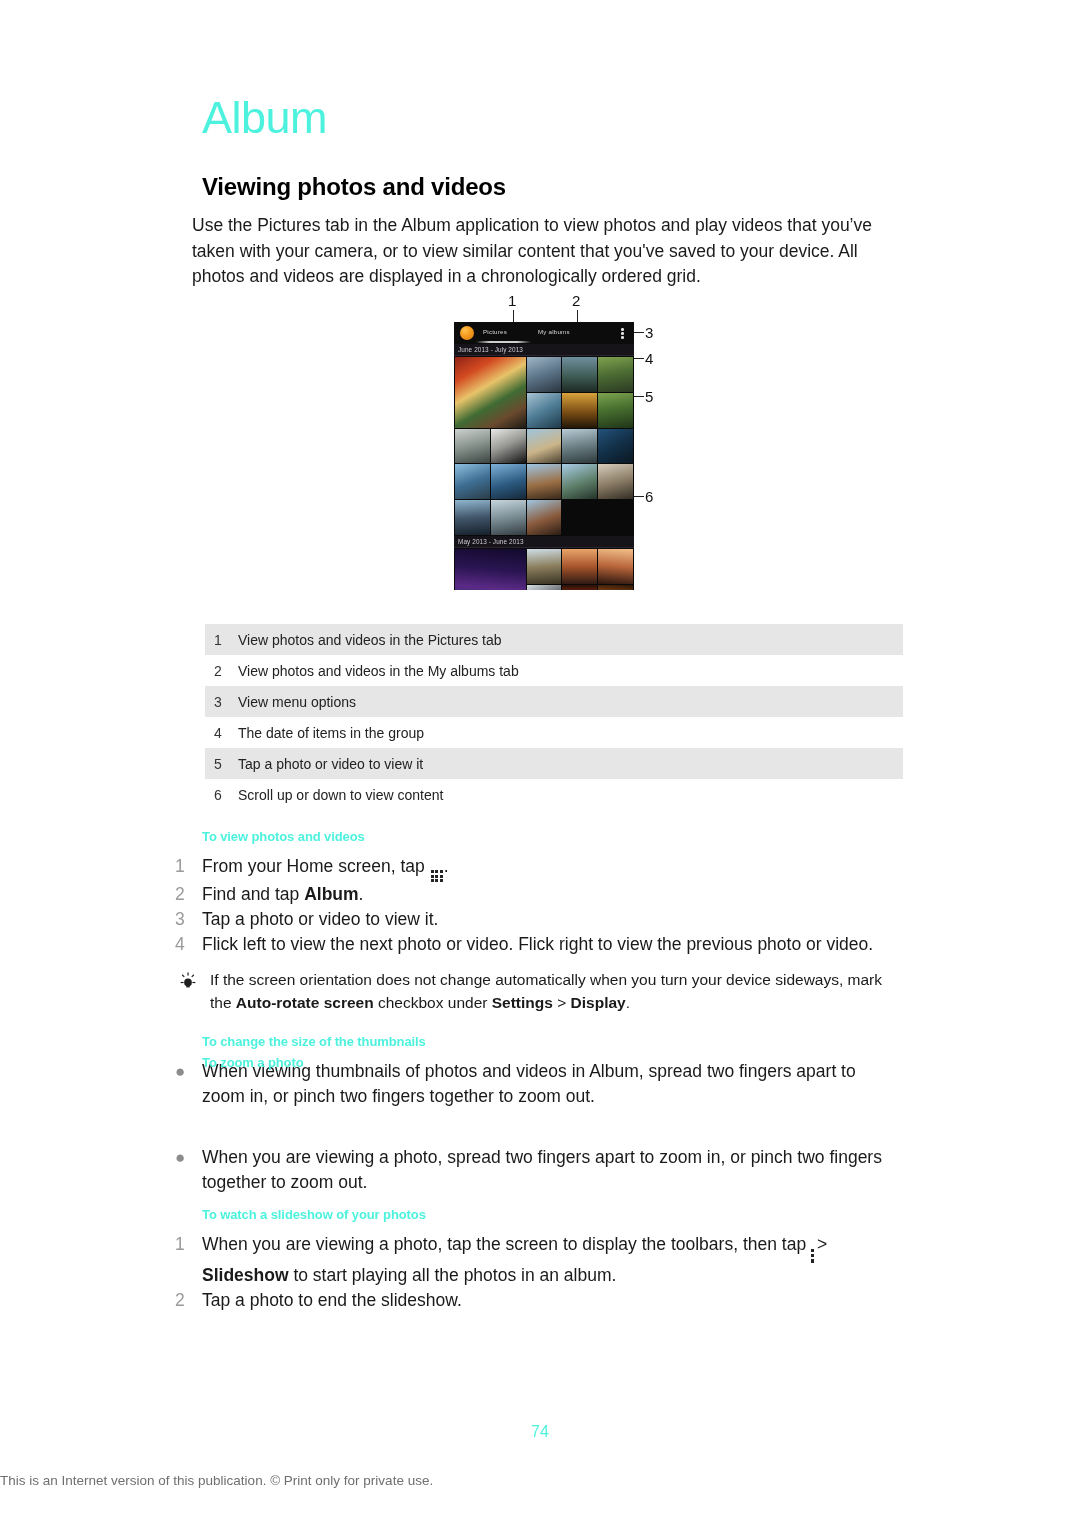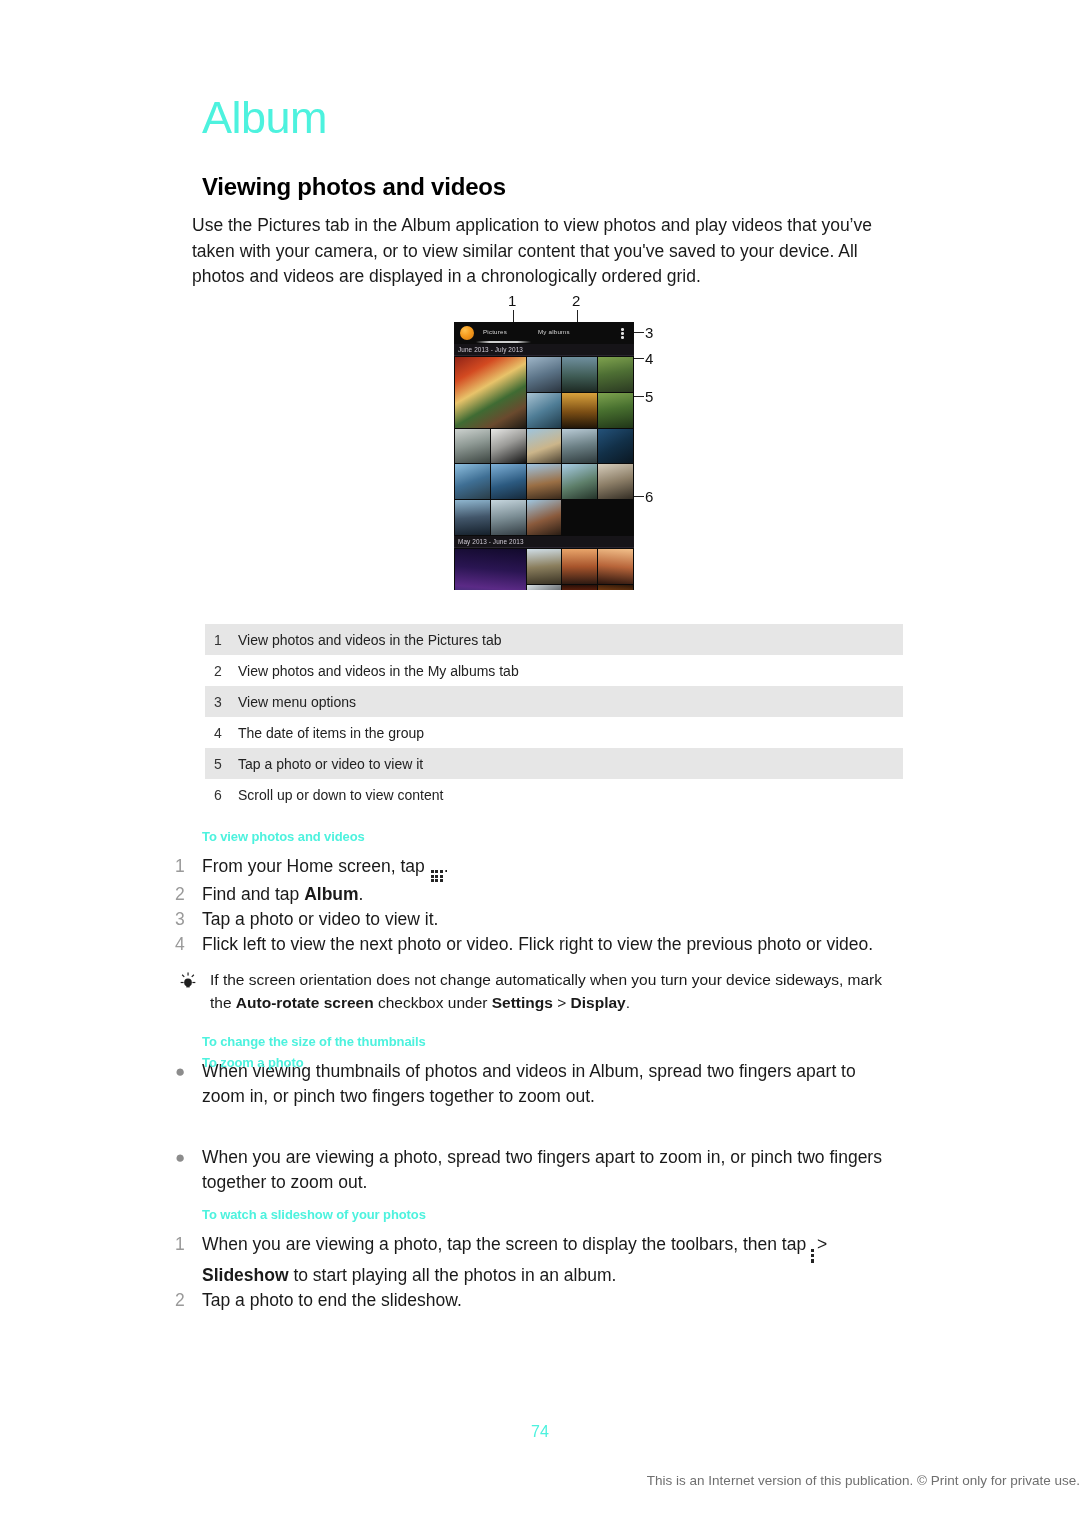--- a/index.html
+++ b/index.html
@@ -172,21 +172,21 @@
   
   .bulb { position: absolute; left: 2px; top: 3px; width: 22px; height: 22px; }
 
   
   .page-number {
     position: absolute; left: 0; right: 0; top: 1423px;
     text-align: center; font-size: 16px; color: #4df2de;
   }
   .footer-note {
     position: absolute; left: 0; right: 0; top: 1473px;
-    text-align: right; font-size: 13.5px; color: #6f6f6f;
+    text-align: left; font-size: 13.5px; color: #6f6f6f;
   }
 </style>
 </head>
 <body>
 
 <div class="page">
 
   <div class="chapter-title">Album</div>
 
   <div class="section-title">Viewing photos and videos</div>

